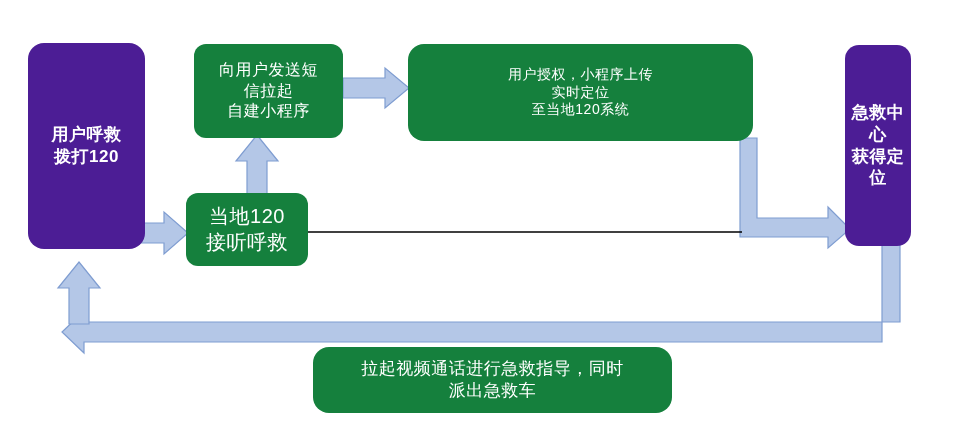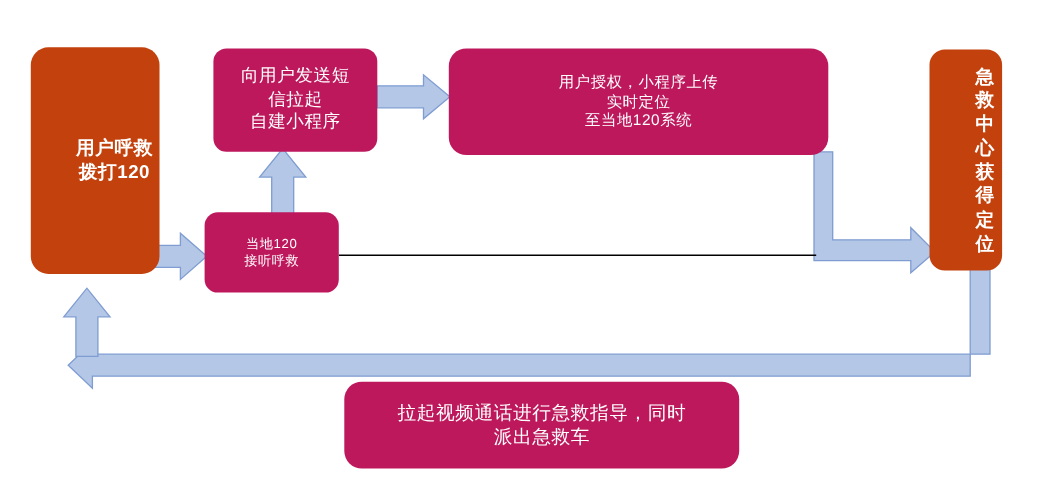--- a/index.html
+++ b/index.html
@@ -23,34 +23,33 @@
     justify-content: center;
     text-align: center;
     color: #ffffff;
     line-height: 1.28;
     white-space: pre-line;
     letter-spacing: 0.5px;
     font-weight: 700;
     border-radius: 14px;
   }
   .node.blue {
-    background: #be185d;
+    background: #15803d;
     font-weight: 400;
   }
   .node.orange {
-    background: #c2410c;
-    padding-left: 35px;
+    background: #4c1d95;
   }
   
   #node-user-call       { left: 28px;  top: 43px;  width: 117px; height: 206px; font-size: 17px; border-radius: 16px; }
   #node-send-sms        { left: 194px; top: 44px;  width: 149px; height: 94px;  font-size: 16px; border-radius: 12px; }
   #node-upload-location { left: 408px; top: 44px;  width: 345px; height: 97px;  font-size: 14px; border-radius: 16px; }
-  #node-local-120       { left: 186px; top: 193px; width: 122px; height: 73px;  font-size: 12px; border-radius: 12px; }
+  #node-local-120       { left: 186px; top: 193px; width: 122px; height: 73px;  font-size: 20px; border-radius: 12px; }
   #node-center-located  { left: 845px; top: 45px;  width: 66px;  height: 201px; font-size: 17px; border-radius: 14px; }
-  #node-video-dispatch  { left: 313px; top: 347px; width: 359px; height: 79px;  font-size: 17px; border-radius: 16px; }
+  #node-video-dispatch  { left: 313px; top: 347px; width: 359px; height: 66px;  font-size: 17px; border-radius: 16px; }
 
   
   .conn { position: absolute; }
   .conn svg { display: block; overflow: visible; }
 
   #conn-call-to-local   { left: 128px; top: 212px; }
   #conn-local-to-sms    { left: 236px; top: 135px; }
   #conn-sms-to-upload   { left: 343px; top: 68px;  }
   #conn-upload-to-center{ left: 732px; top: 138px; }
   #conn-local-line      { left: 308px; top: 228px; }

